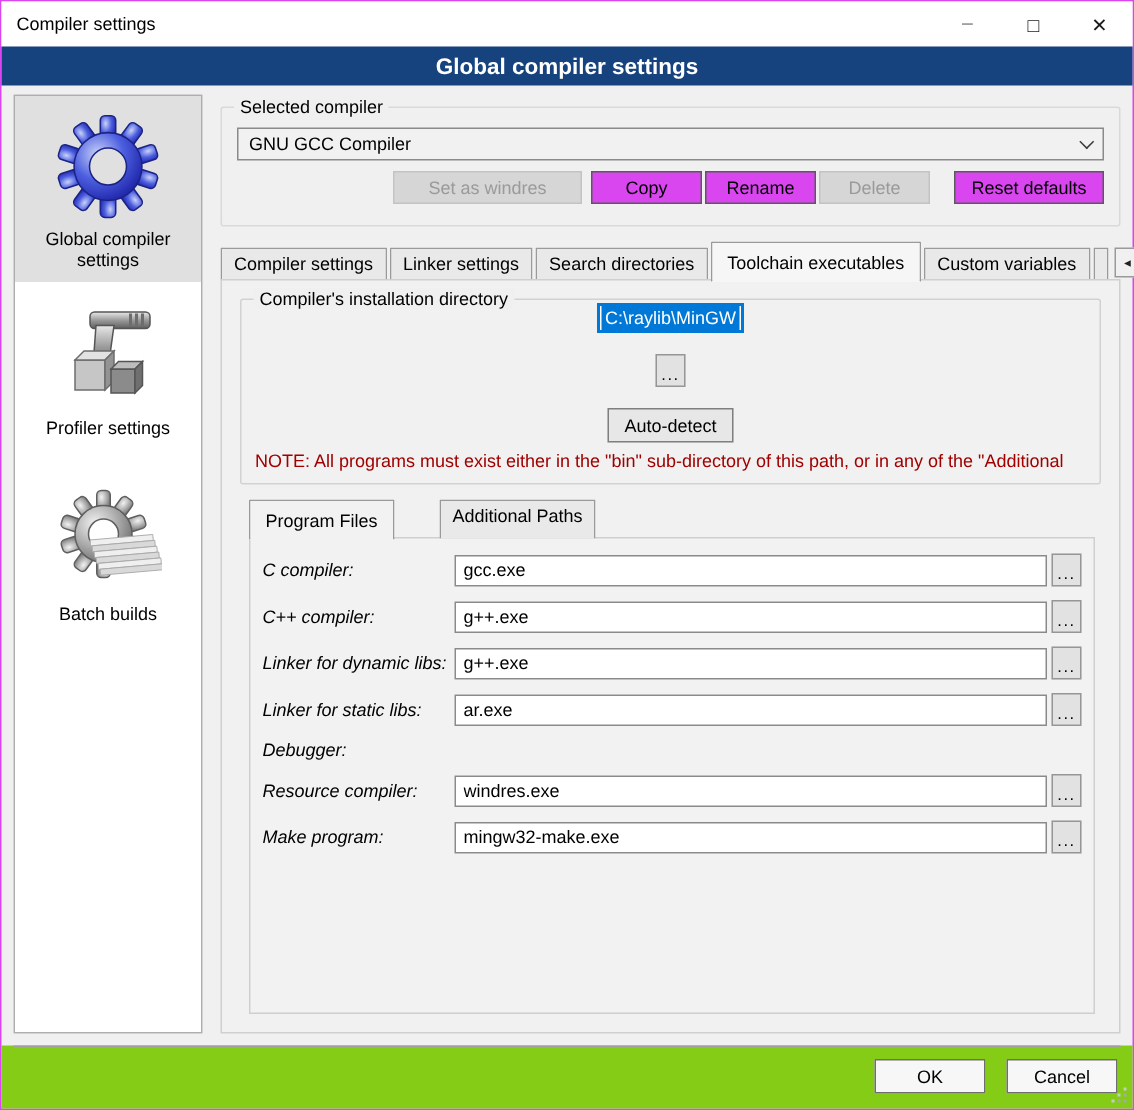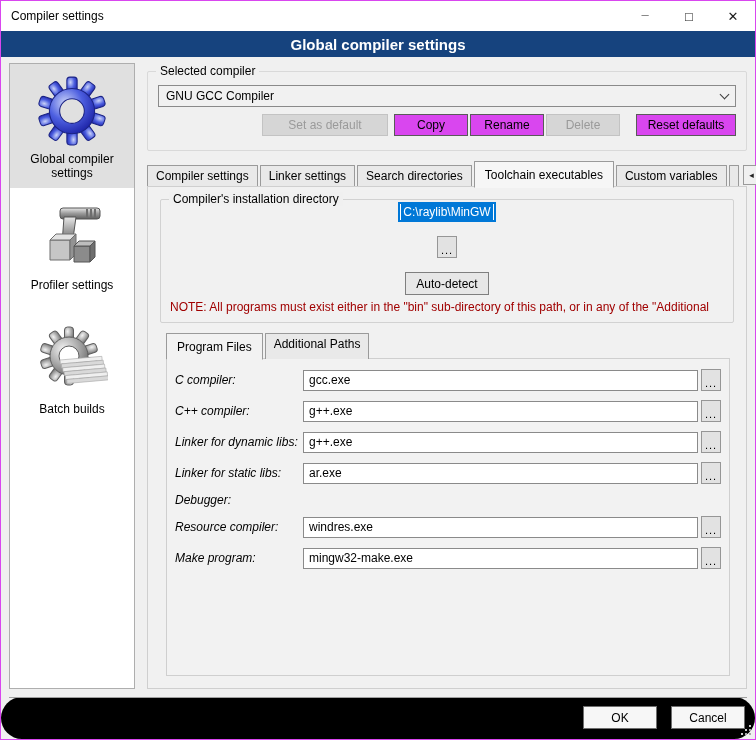--- a/index.html
+++ b/index.html
@@ -72,33 +72,33 @@
   .input-focused{flex:1;height:23px;border:2px solid #0078d7;background:#fff;
                  display:flex;align-items:center;padding:0 1px;overflow:hidden;}
   .sel-text{background:#0078d7;color:#fff;padding:1px 2px;white-space:nowrap;}
   .browse-btn{width:20px;height:22px;background:#e2e2e2;border:1px solid #969696;
               display:flex;align-items:flex-end;justify-content:center;font-size:11px;
               line-height:14px;letter-spacing:1px;flex:0 0 auto;}
   .autodetect{width:84px;height:23px;background:#e7e7e7;border:1px solid #7f7f7f;
               display:flex;align-items:center;justify-content:center;flex:0 0 auto;}
   .note{color:#a00000;margin:5px 0 6px 1px;white-space:nowrap;overflow:hidden;}
   
-  .subtabs{display:flex;margin:10px 0 0 8px;position:relative;z-index:2;flex:0 0 auto;}
+  .subtabs{display:flex;margin:10px 0 0 8px;position:relative;z-index:2;flex:0 0 auto;gap:28px;}
   .subpanel{border:1px solid #cfcfcf;background:#f2f2f2;margin:-1px 6px 0 8px;flex:1;
             padding:10px 8px 8px;min-height:0;}
   .subtabs .tab.active{background:#f2f2f2;border-bottom:1px solid #f2f2f2;}
   .frow{display:flex;align-items:center;margin-bottom:9px;}
   .flabel{width:128px;flex:0 0 auto;font-style:italic;}
   .ftext{flex:1;height:21px;border:1px solid #8a8a8a;background:#fff;padding:0 5px;
          font-family:inherit;font-size:12px;color:#000;min-width:0;}
   .fcombo{flex:1;height:22px;border:1px solid #8a8a8a;background:#f0f0f0;display:flex;
           align-items:center;padding:0 6px;min-width:0;}
   .frow .browse-btn{margin-left:3px;}
   
-  .footer{flex:0 0 auto;height:42px;position:relative;background:#000000;border-radius:21px;}
+  .footer{flex:0 0 auto;height:42px;position:relative;background:#84cc16;}
   .sep{border-top:1px solid #a0a0a0;margin:0 8px;}
   .footer-btn{position:absolute;top:9px;width:74px;height:23px;background:#f7f7f7;
               border:1px solid #6e6e6e;display:flex;align-items:center;justify-content:center;}
   #ok-btn{right:98px;}
   #cancel-btn{right:10px;}
   .grip{position:absolute;right:4px;bottom:4px;width:2px;height:2px;background:#a8a8a8;
         box-shadow:-4px 0 #a8a8a8, -8px 0 #c9c9c9, 0 -4px #a8a8a8, -4px -4px #c9c9c9, 0 -8px #c9c9c9;}
 </style>
 </head>
 <body>
@@ -224,21 +224,21 @@
 
     <div class="main">
 
       <div class="groupbox" id="gb1">
         <span class="gb-label">Selected compiler</span>
         <div class="combo">
           <span>GNU GCC Compiler</span>
           <span class="chev"></span>
         </div>
         <div class="btnrow">
-          <div class="btn disabled w-setdef">Set as default</div>
+          <div class="btn disabled w-setdef">Set as windres</div>
           <div class="btn w-copy">Copy</div>
           <div class="btn w-rename">Rename</div>
           <div class="btn disabled w-del">Delete</div>
           <div class="btn w-reset">Reset defaults</div>
         </div>
       </div>
 
       <div class="tabstrip">
         <div class="tab">Compiler settings</div>
         <div class="tab">Linker settings</div>

